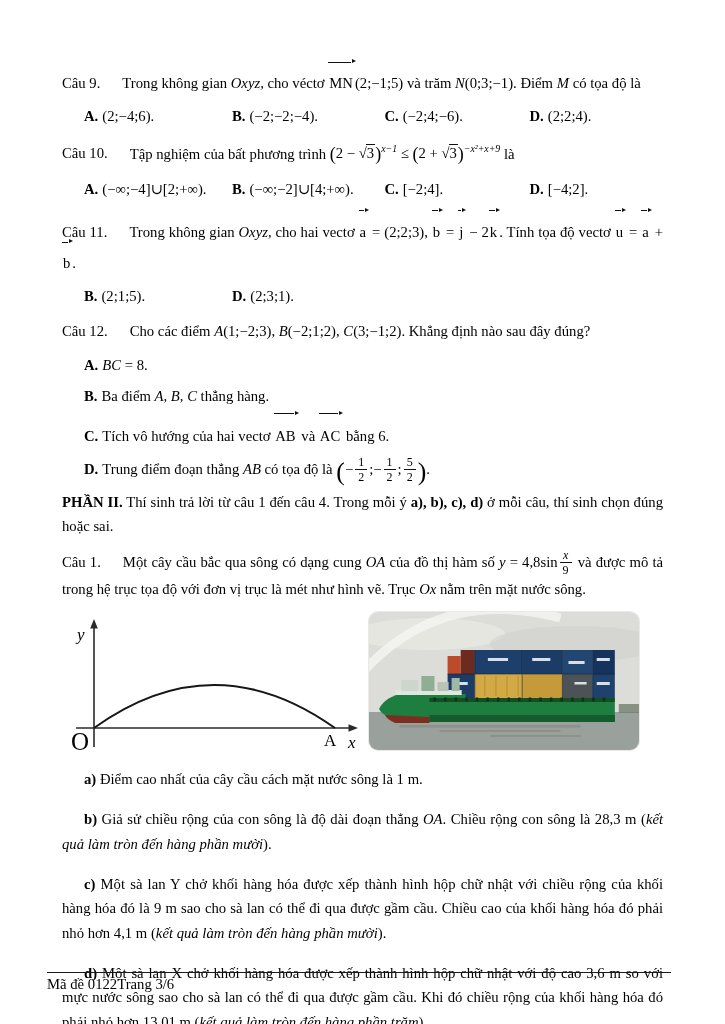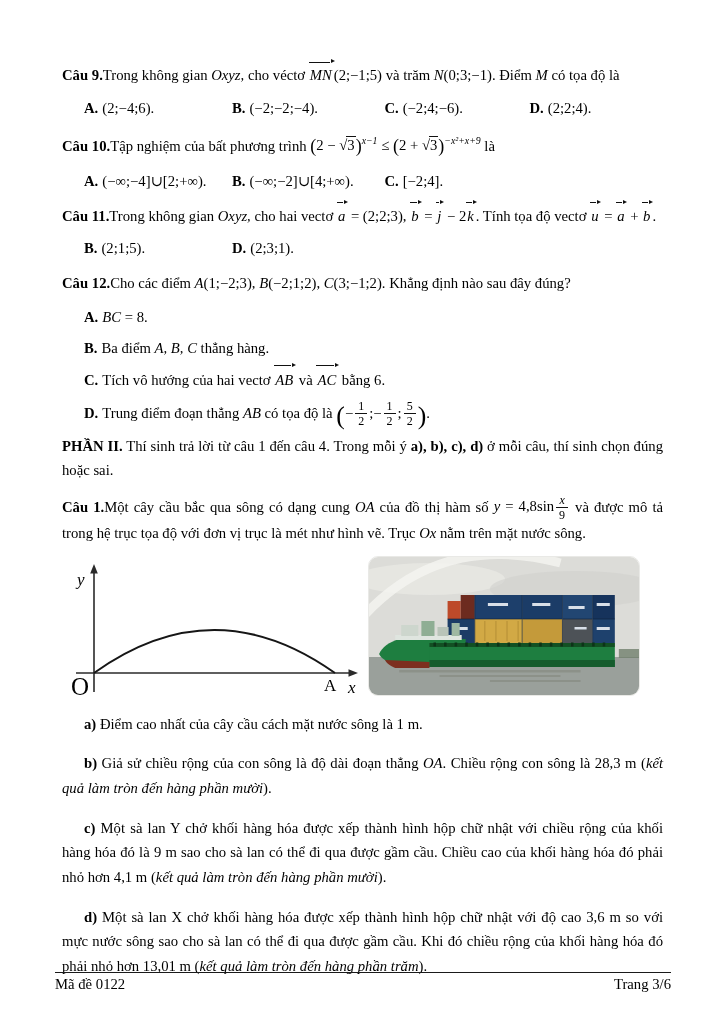--- a/index.html
+++ b/index.html
@@ -1,70 +1,71 @@
 <!DOCTYPE html>
 <html><head>
 <meta charset="utf-8">
 <style>
   html,body{margin:0;padding:0;background:#ffffff;}
   .page{position:relative;width:725px;height:1024px;background:#fff;color:#000;
         font-family:"Liberation Serif","DejaVu Serif",serif;font-size:14.7px;overflow:hidden;}
   .content{position:absolute;left:62px;top:64px;width:601px;}
   p{margin:0;}
   .q{margin:0 0 9px 0;line-height:1.62;text-align:justify;}
-  .ql{font-weight:bold;margin-right:0;}
+  .ql{font-weight:normal;margin-right:22px;}
   .it{font-style:italic;}
   .opts{display:grid;grid-template-columns:1.02fr 1.05fr 1fr .92fr;padding-left:22px;margin:0 0 12px 0;line-height:1.55;}
   .ok{font-weight:bold;margin-right:4px;}
   .optline{margin:0 0 7px 0;padding-left:22px;line-height:1.66;}
   .phan{margin:3px 0 10px 0;line-height:1.6;text-align:justify;}
   .item{margin:15px 0 7px 0;text-indent:22px;line-height:1.68;text-align:justify;}
   .ik{font-weight:bold;}
   
   .mrow{white-space:nowrap;margin-top:6px;}
   .sup{font-size:9.8px;position:relative;top:-6.5px;font-style:italic;}
   .mp{font-size:18px;vertical-align:-1.5px;}
   .rsq{letter-spacing:-1px;}
   .rad{border-top:1.2px solid #111;padding:0 1px;}
-  .vec{font-style:italic;position:relative;display:inline-block;padding:0 2px 0 1px;}
+  .vec{position:relative;display:inline-block;padding:8px 2px 0 1px;}
   .vec::before{content:"";position:absolute;left:0;right:4px;top:-2.5px;border-top:1.2px solid #111;}
   .vec::after{content:"";position:absolute;right:-1px;top:-5px;width:0;height:0;
               border-top:2.6px solid transparent;border-bottom:2.6px solid transparent;border-left:4.5px solid #111;}
   .frac{display:inline-block;vertical-align:-0.62em;text-align:center;font-size:12px;line-height:1.18;margin:0 2px;}
   .fn{display:block;border-bottom:1.1px solid #111;padding:0 3px;}
   .fd{display:block;padding:0 3px;}
   .bigp{font-size:175%;vertical-align:-0.22em;line-height:0;}
   
   .figrow{display:flex;align-items:center;margin:4px 0 10px -8px;}
   .graph-svg{width:312px;height:142px;flex:none;font-family:"Liberation Serif","DejaVu Serif",serif;}
   .photo{width:270px;height:138px;flex:none;margin-left:2px;border-radius:10px;overflow:hidden;border:1px solid #e9e9e6;}
   .photo svg{display:block;width:100%;height:100%;}
   
-  .footer{position:absolute;left:55px;right:54px;top:972px;border-top:1.3px solid #1a1a1a;
-          padding-top:3px;display:flex;justify-content:space-between;font-size:14.7px;}
+  .footer{position:absolute;left:47px;right:54px;top:972px;border-top:1.3px solid #1a1a1a;
+          padding-top:3px;display:flex;font-size:14.7px;}
 </style>
 </head>
 <body>
 
 <div class="page">
   <div class="content">
 
     <p class="q"><b class="ql">Câu 9.</b><span>Trong không gian </span><span class="it">Oxyz,</span><span> cho véctơ </span><span class="vec">MN</span><span>(2;−1;5)</span><span> và trăm </span><span class="it">N</span><span>(0;3;−1)</span><span>. Điểm </span><span class="it">M</span><span> có tọa độ là</span></p>
     <div class="opts">
       <span><b class="ok">A.</b><span>(2;−4;6).</span></span>
       <span><b class="ok">B.</b><span>(−2;−2;−4).</span></span>
       <span><b class="ok">C.</b><span>(−2;4;−6).</span></span>
       <span><b class="ok">D.</b><span>(2;2;4).</span></span>
     </div>
 
     <p class="q"><b class="ql">Câu 10.</b><span>Tập nghiệm của bất phương trình </span><span class="mrow"><span class="mp">(</span><span>2 − </span><span class="rsq">√</span><span class="rad">3</span><span class="mp">)</span><span class="sup">x−1</span><span> ≤ </span><span class="mp">(</span><span>2 + </span><span class="rsq">√</span><span class="rad">3</span><span class="mp">)</span><span class="sup">−x²+x+9</span></span><span> là</span></p>
     <div class="opts">
       <span><b class="ok">A.</b><span>(−∞;−4]∪[2;+∞).</span></span>
       <span><b class="ok">B.</b><span>(−∞;−2]∪[4;+∞).</span></span>
       <span><b class="ok">C.</b><span>[−2;4].</span></span>
+      <span><b class="ok">D.</b><span>[−4;2].</span></span>
     </div>
 
     <p class="q"><b class="ql">Câu 11.</b><span>Trong không gian </span><span class="it">Oxyz,</span><span> cho hai vectơ </span><span class="vec">a</span><span> = (2;2;3), </span><span class="vec">b</span><span> = </span><span class="vec">j</span><span> − 2</span><span class="vec">k</span><span>. Tính tọa độ vectơ </span><span class="vec">u</span><span> = </span><span class="vec">a</span><span> + </span><span class="vec">b</span><span>.</span></p>
     <div class="opts">
       <span><b class="ok">B.</b><span>(2;1;5).</span></span>
       <span><b class="ok">D.</b><span>(2;3;1).</span></span>
     </div>
 
     <p class="q"><b class="ql">Câu 12.</b><span>Cho các điểm </span><span class="it">A</span><span>(1;−2;3), </span><span class="it">B</span><span>(−2;1;2), </span><span class="it">C</span><span>(3;−1;2)</span><span>. Khẳng định nào sau đây đúng?</span></p>
     <p class="optline"><b class="ok">A.</b><span class="it">BC</span><span> = 8.</span></p>

